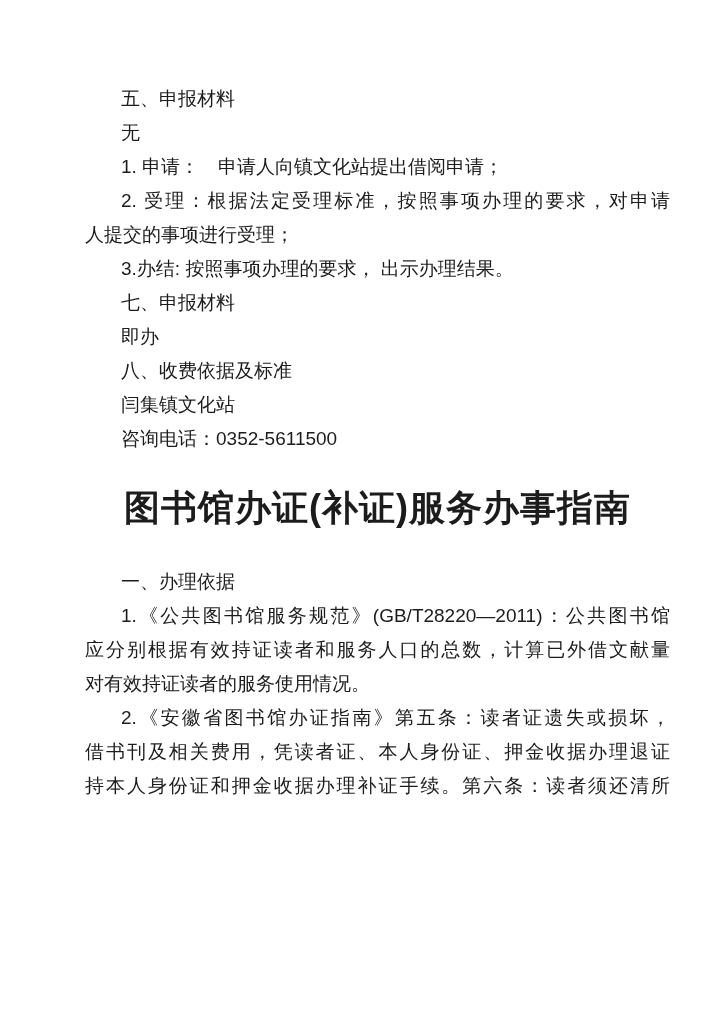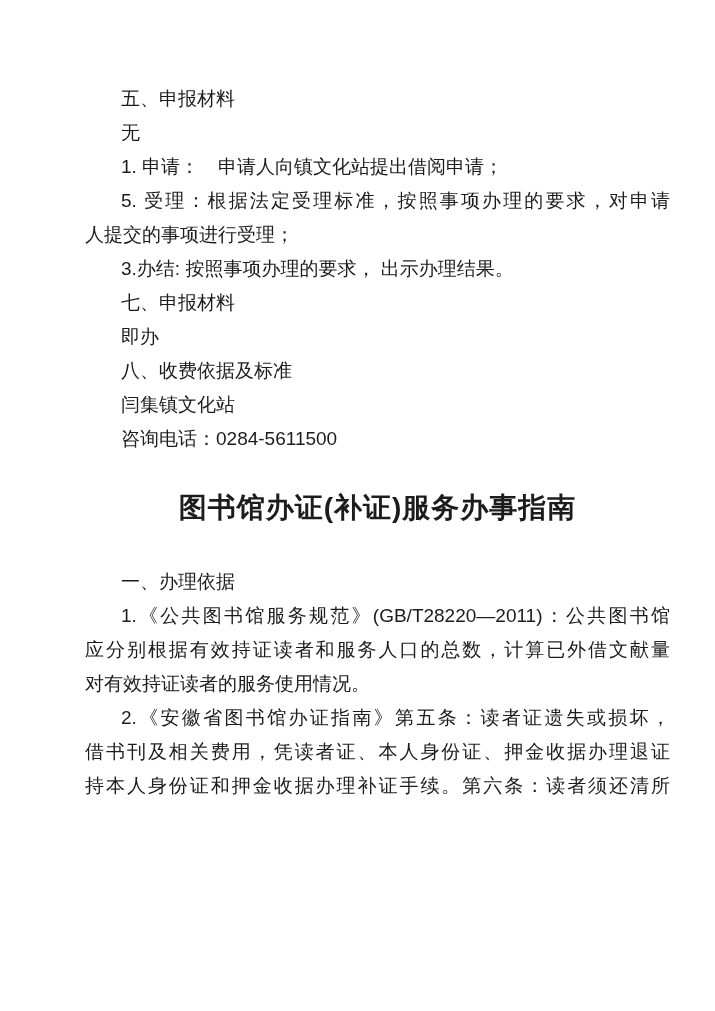--- a/index.html
+++ b/index.html
@@ -27,46 +27,46 @@
     white-space: pre-wrap;
   }
   .ind {
     text-indent: 36px;
   }
   .jst {
     text-align: justify;
     text-align-last: justify;
   }
   .doc-title {
-    font-size: 28px;
+    font-size: 36px;
     font-weight: 600;
     text-align: center;
     height: 40px;
     line-height: 40px;
     margin: 32px 0 37px 0;
     letter-spacing: 1px;
   }
 </style>
 </head>
 <body>
 
 <div class="page">
   <div class="body-text">
 
     <div class="ln ind">五、申报材料</div>
     <div class="ln ind">无</div>
     <div class="ln ind">1. 申请：　申请人向镇文化站提出借阅申请；</div>
-    <div class="ln ind jst">5. 受理：根据法定受理标准，按照事项办理的要求，对申请</div>
+    <div class="ln ind jst">2. 受理：根据法定受理标准，按照事项办理的要求，对申请</div>
     <div class="ln">人提交的事项进行受理；</div>
     <div class="ln ind">3.办结: 按照事项办理的要求， 出示办理结果。</div>
     <div class="ln ind">七、申报材料</div>
     <div class="ln ind">即办</div>
     <div class="ln ind">八、收费依据及标准</div>
     <div class="ln ind">闫集镇文化站</div>
-    <div class="ln ind">咨询电话：0284-5611500</div>
+    <div class="ln ind">咨询电话：0352-5611500</div>
 
     <div class="doc-title">图书馆办证(补证)服务办事指南</div>
 
     <div class="ln ind">一、办理依据</div>
     <div class="ln ind jst">1.《公共图书馆服务规范》(GB/T28220—2011)：公共图书馆</div>
     <div class="ln jst">应分别根据有效持证读者和服务人口的总数，计算已外借文献量</div>
     <div class="ln">对有效持证读者的服务使用情况。</div>
     <div class="ln ind jst">2.《安徽省图书馆办证指南》第五条：读者证遗失或损坏，</div>
     <div class="ln jst">借书刊及相关费用，凭读者证、本人身份证、押金收据办理退证</div>
     <div class="ln jst">持本人身份证和押金收据办理补证手续。第六条：读者须还清所</div>

